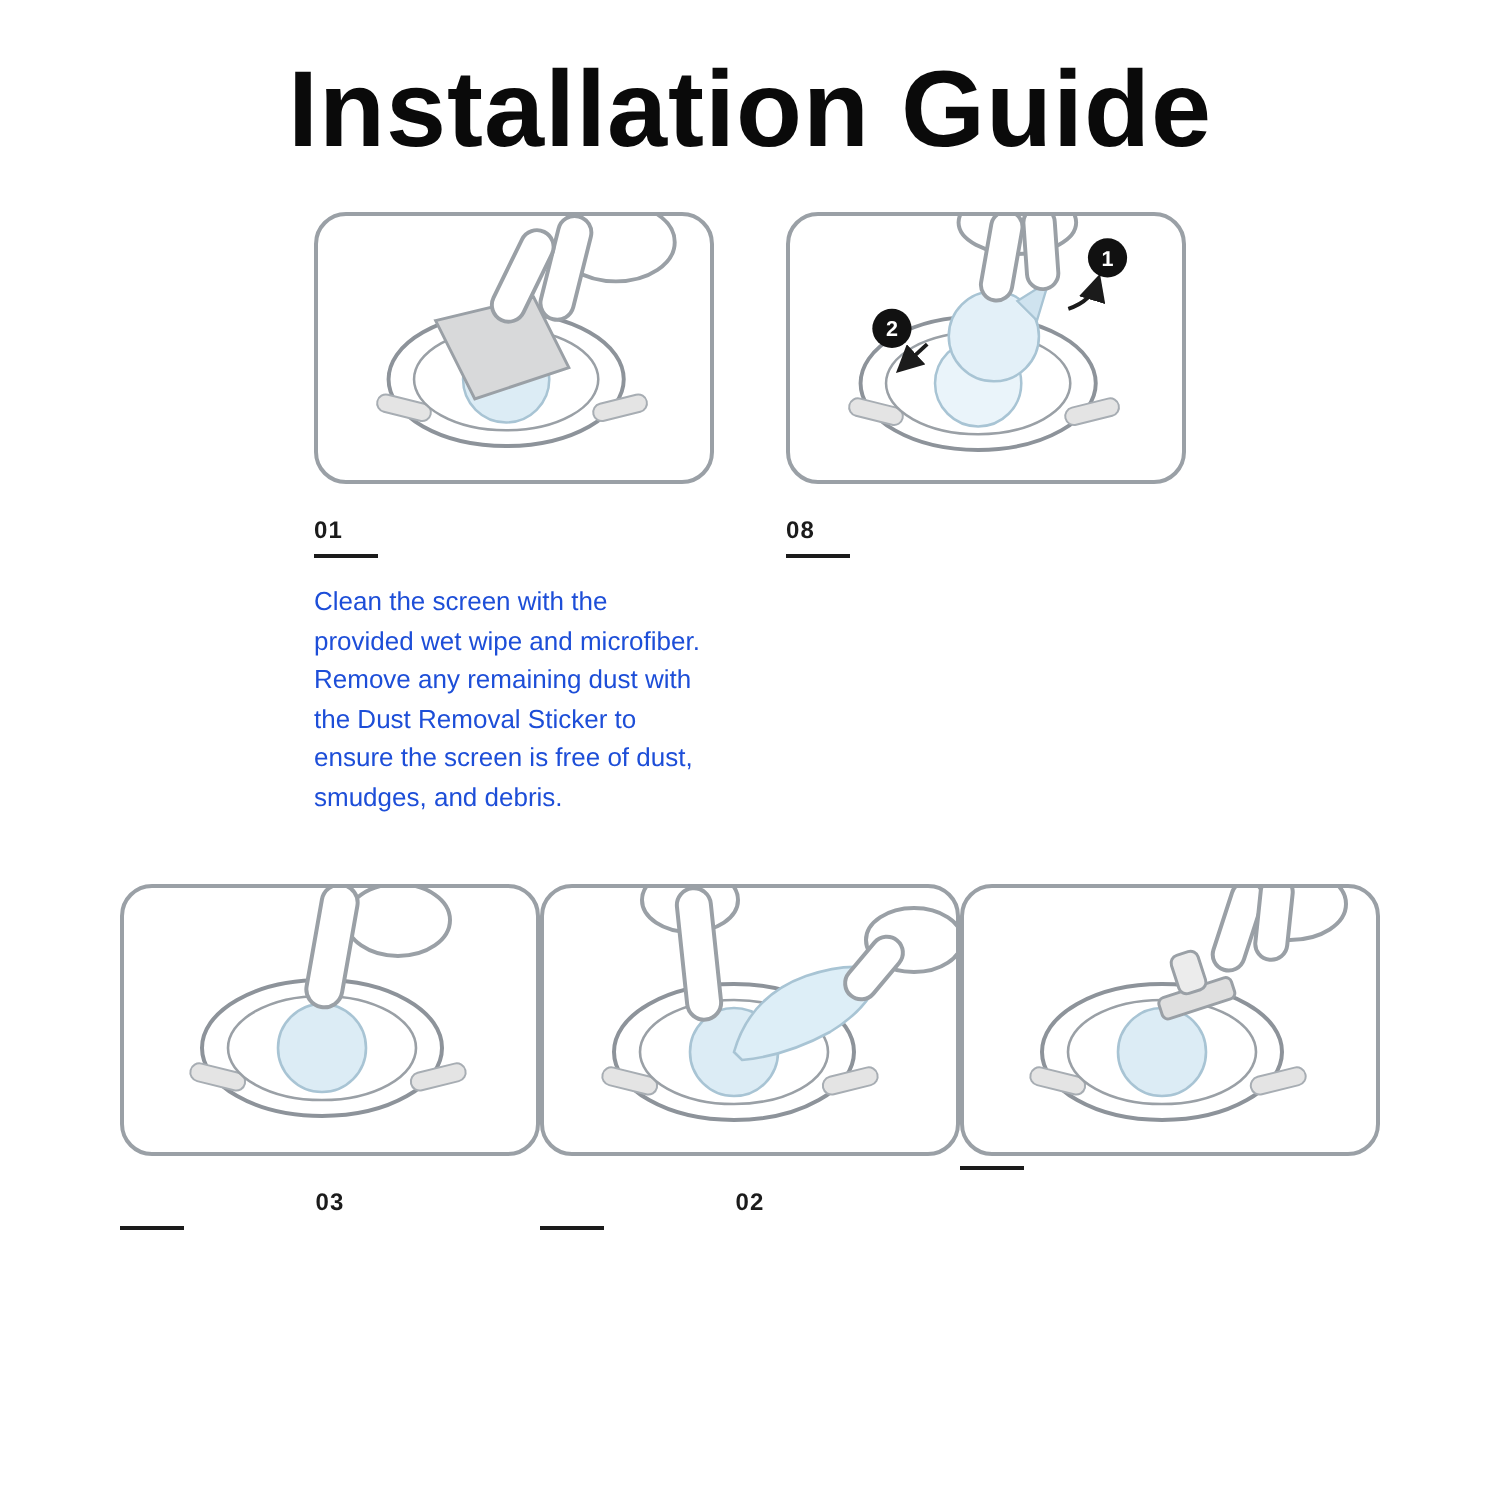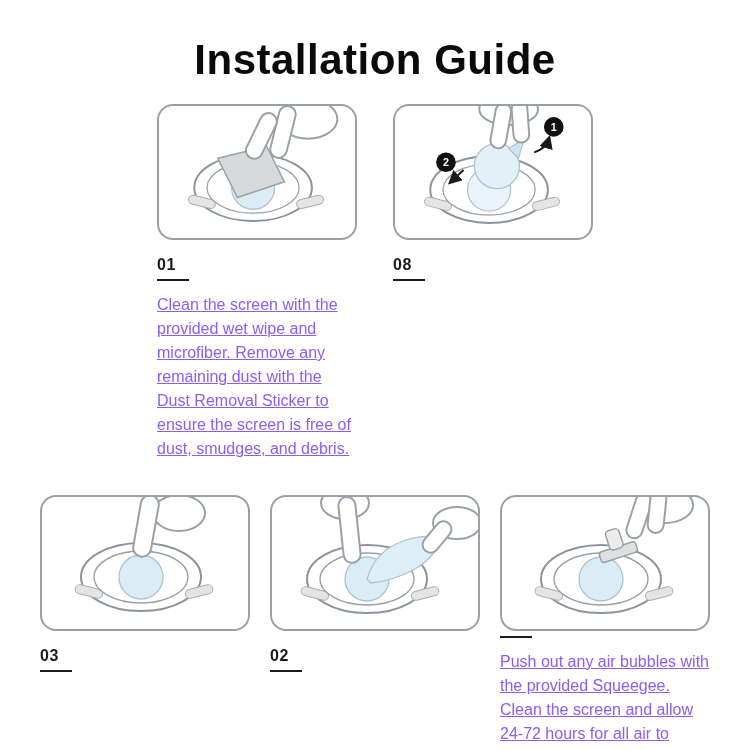--- a/index.html
+++ b/index.html
@@ -11,66 +11,65 @@
     width: 750px;
     height: 750px;
     box-sizing: border-box;
     padding-top: 20px;
     font-family: "Liberation Sans", sans-serif;
     color: #2f2f2f;
     background: #ffffff;
     overflow: hidden;
   }
   .title {
-    margin: 16px;
+    margin: 4px;
     text-align: center;
-    font-size: 42px;
+    font-size: 54px;
     font-weight: 700;
     color: #0a0a0a;
     letter-spacing: 0.5px;
   }
   .row {
     display: flex;
     justify-content: center;
   }
   .row1 { gap: 36px; margin-top: 20px; }
-  .row2 { gap: 20px; margin-top: 34px; }
+  .row2 { margin-top: 34px; text-align: center; }
   .col { width: 200px; }
   .row2 .col { width: 210px; }
   .panel {
     height: 132px;
     border: 2px solid #9aa0a6;
     border-radius: 16px;
     background: #ffffff;
     overflow: hidden;
   }
   .panel svg {
     width: 100%;
     height: 100%;
     display: block;
   }
   .step-num {
     margin-top: 16px;
-    font-size: 16px;
+    font-size: 12px;
     font-weight: 700;
     color: #1b1b1b;
     letter-spacing: 0.6px;
   }
   .step-rule {
     width: 32px;
     height: 2px;
     background: #1b1b1b;
     margin-top: 5px;
   }
   .step-text {
     margin: 12px 0 0 0;
-    font-size: 16px;
+    font-size: 13px;
     line-height: 1.5;
-    color: #8b5cf6;
-    text-decoration: underline;
+    color: #1d4ed8;
   }
   .badge-text {
     font-size: 11px;
     font-weight: 700;
     fill: #ffffff;
     font-family: "Liberation Sans", sans-serif;
   }
 </style>
 </head>
 <body>
@@ -208,18 +207,17 @@
             <rect x="106" y="32" width="14" height="20" rx="4" fill="#ececec" stroke="#9aa0a6" stroke-width="1.5"></rect>
           </g>
           <g fill="#ffffff" stroke="#9aa0a6" stroke-width="2">
             <ellipse cx="160" cy="8" rx="28" ry="18"></ellipse>
             <rect x="126" y="-4" width="16" height="46" rx="8" transform="rotate(18 134 19)"></rect>
             <rect x="144" y="-6" width="16" height="42" rx="8" transform="rotate(6 152 15)"></rect>
           </g>
         </svg>
       </div>
       <div class="step-rule"></div>
-      <p class="step-text">Push out any air bubbles with the provided Squeegee. Clean the screen and allow 24-72 hours for all air to disperse naturally.</p>
     </section>
 
   </div>
 
 </div>
 
 </body></html>

